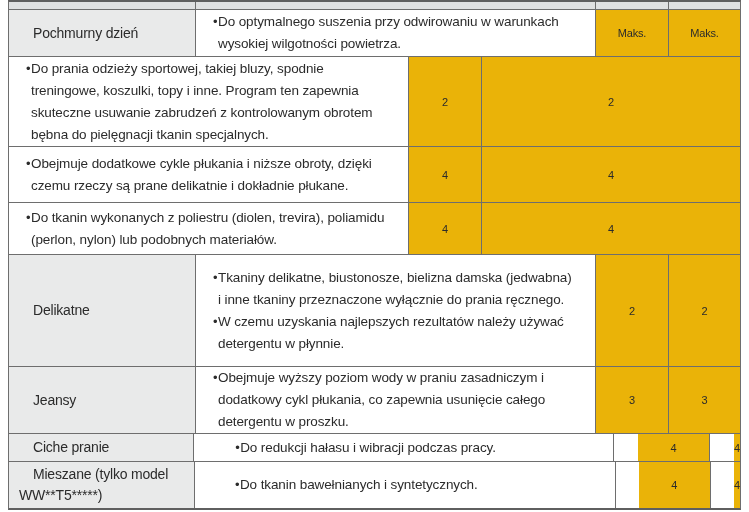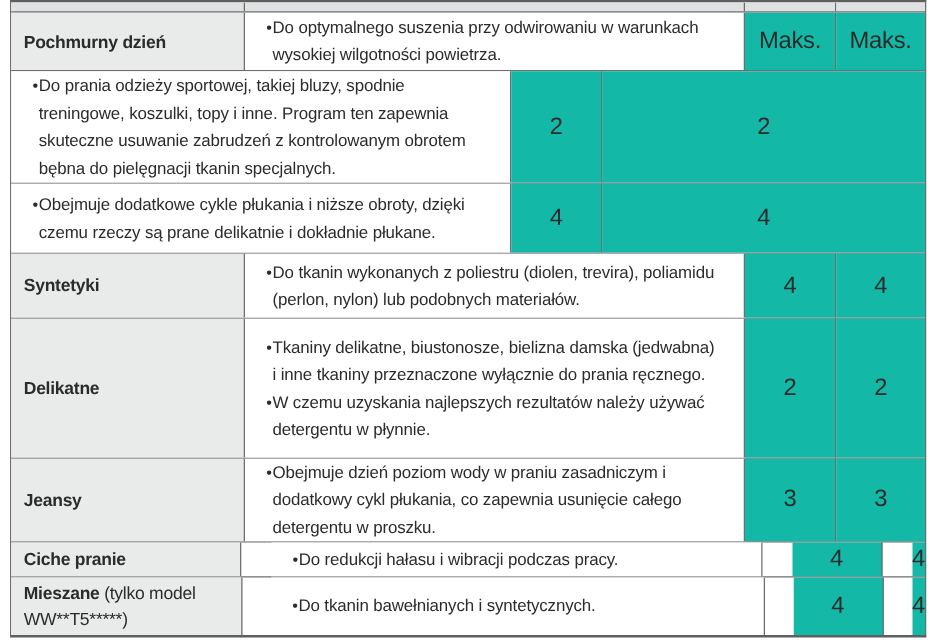--- a/index.html
+++ b/index.html
@@ -30,21 +30,21 @@
   .c-label {
     width: 187px;
     background: #e9eaea;
     display: flex;
     align-items: center;
     padding: 4px 8px 4px 10px;
     font-size: 14px;
     line-height: 21px;
     letter-spacing: -0.2px;
   }
-  .c-label .pname { font-weight: bold; }
+  .c-label .pname { font-weight: normal; margin-left: 14px; }
   .c-label .psuffix { font-weight: normal; }
   .c-desc {
     width: 400px;
     background: #ffffff;
     display: flex;
     align-items: center;
     padding: 3px 6px 3px 0;
   }
   .c-desc ul { list-style: none; width: 100%; }
   .c-desc li {
@@ -55,25 +55,25 @@
   }
   .c-desc .bullet {
     width: 22px;
     padding-left: 17px;
     flex: none;
     font-size: 13px;
   }
   .c-desc .btext { width: 355px; flex: none; }
   .c-val {
     width: 73px;
-    background: #14b8a6;
+    background: #eab308;
     display: flex;
     align-items: center;
     justify-content: center;
-    font-size: 19px;
+    font-size: 11px;
     letter-spacing: -0.2px;
   }
   .c-val:last-child { flex: 1; }
   
   .hdr-strip { height: 8px; background: #e0e1e2; position: relative; overflow: hidden; }
   .hdr-strip .cell { position: absolute; top: 0; height: 100%; background: #e0e1e2; }
   
   .r1 { height: 47px; }
   .r2 { height: 90px; }
   .r3 { height: 56px; }
@@ -133,23 +133,20 @@
             <span class="bullet">•</span>
             <span class="btext">Obejmuje dodatkowe cykle płukania i niższe obroty, dzięki czemu rzeczy są prane delikatnie i dokładnie płukane.</span>
           </li>
       </ul>
     </div>
     <div class="cell c-val">4</div>
     <div class="cell c-val">4</div>
   </div>
 
   <div class="trow r4">
-    <div class="cell c-label">
-      <span><span class="pname">Syntetyki</span></span>
-    </div>
     <div class="cell c-desc">
       <ul>
         <li>
             <span class="bullet">•</span>
             <span class="btext">Do tkanin wykonanych z poliestru (diolen, trevira), poliamidu (perlon, nylon) lub podobnych materiałów.</span>
           </li>
       </ul>
     </div>
     <div class="cell c-val">4</div>
     <div class="cell c-val">4</div>
@@ -176,21 +173,21 @@
   </div>
 
   <div class="trow r6">
     <div class="cell c-label">
       <span><span class="pname">Jeansy</span></span>
     </div>
     <div class="cell c-desc">
       <ul>
         <li>
             <span class="bullet">•</span>
-            <span class="btext">Obejmuje dzień poziom wody w praniu zasadniczym i dodatkowy cykl płukania, co zapewnia usunięcie całego detergentu w proszku.</span>
+            <span class="btext">Obejmuje wyższy poziom wody w praniu zasadniczym i dodatkowy cykl płukania, co zapewnia usunięcie całego detergentu w proszku.</span>
           </li>
       </ul>
     </div>
     <div class="cell c-val">3</div>
     <div class="cell c-val">3</div>
   </div>
 
   <div class="trow r7">
     <div class="cell c-label">
       <span><span class="pname">Ciche pranie</span></span>

